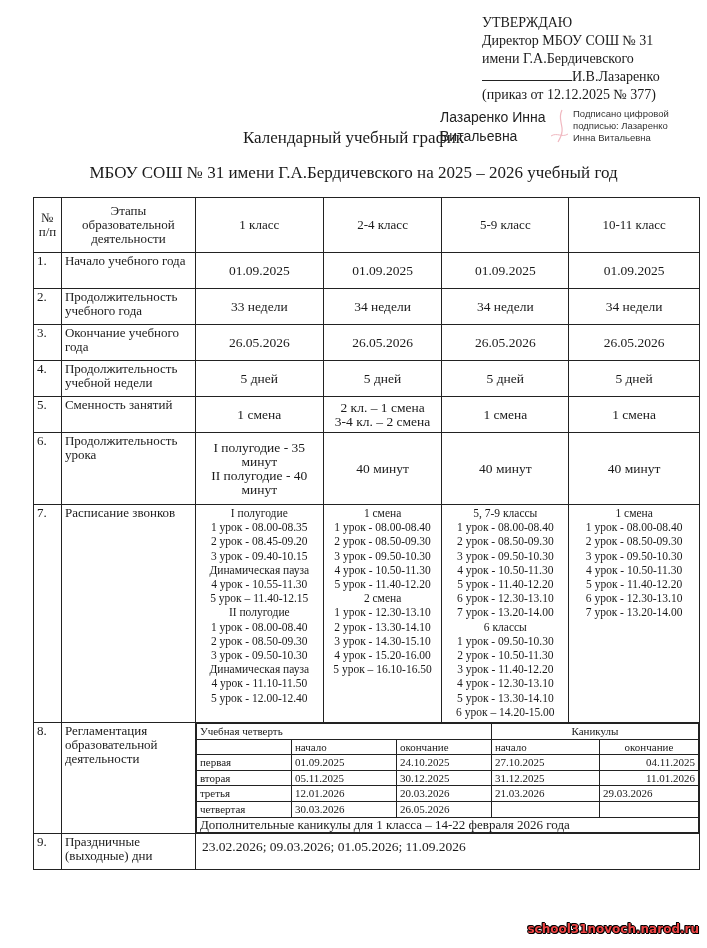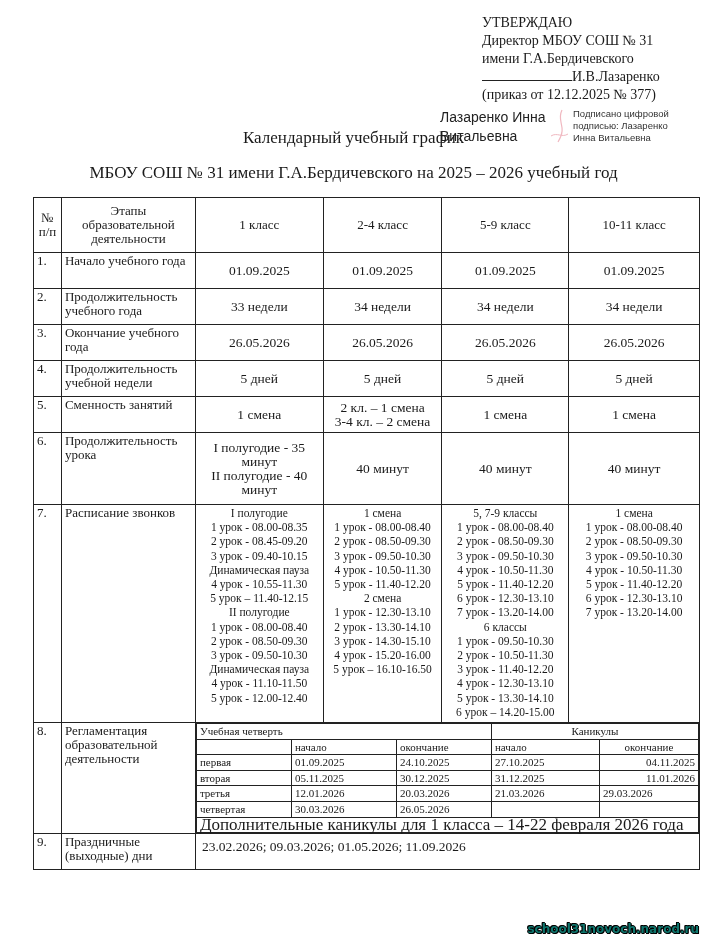--- a/index.html
+++ b/index.html
@@ -18,24 +18,24 @@
   .title.t2 { top: 163px; }
   table.main { position: absolute; left: 33px; top: 197px; width: 667px; border-collapse: collapse;
                font-size: 13px; line-height: 14px; }
   table.main td { border: 1.5px solid #222; vertical-align: top; padding: 1px 3px; }
   td.c { text-align: center; vertical-align: middle !important; font-size: 13.5px; }
   td.hdr { text-align: center; vertical-align: middle !important; margin-left: 20px; }
   td.sched { text-align: center; font-size: 11.5px; line-height: 14.2px; padding-top: 2px; }
   .inner { width: 100%; border-collapse: collapse; font-size: 11px; line-height: 12.5px; }
   .inner td { border: 1px solid #222; padding: 0 3px; vertical-align: top; }
   td.nested { padding: 0 !important; }
-  .extra { font-size: 17px; padding: 3px 6px 2px 6px; border-radius: 6px; }
+  .extra { font-size: 13px; padding: 3px 6px 2px 6px; border-radius: 6px; }
   .holidays { font-size: 13.5px; vertical-align: top; padding: 6px 6px !important; }
   .watermark { position: absolute; right: 8px; top: 922px; font-family: "DejaVu Sans", sans-serif;
-               font-weight: bold; font-size: 12px; color: #0f766e;
+               font-weight: bold; font-size: 12px; color: #ef4444;
                text-shadow: 1px 0 #000, -1px 0 #000, 0 1px #000, 0 -1px #000, 1px 1px #000, -1px -1px #000; }
 </style>
 </head>
 <body>
 
 <div class="approve">
   <div>УТВЕРЖДАЮ</div>
   <div>Директор МБОУ СОШ № 31</div>
   <div>имени Г.А.Бердичевского</div>
   <div><span class="sig-line"></span><span>И.В.Лазаренко</span></div>

